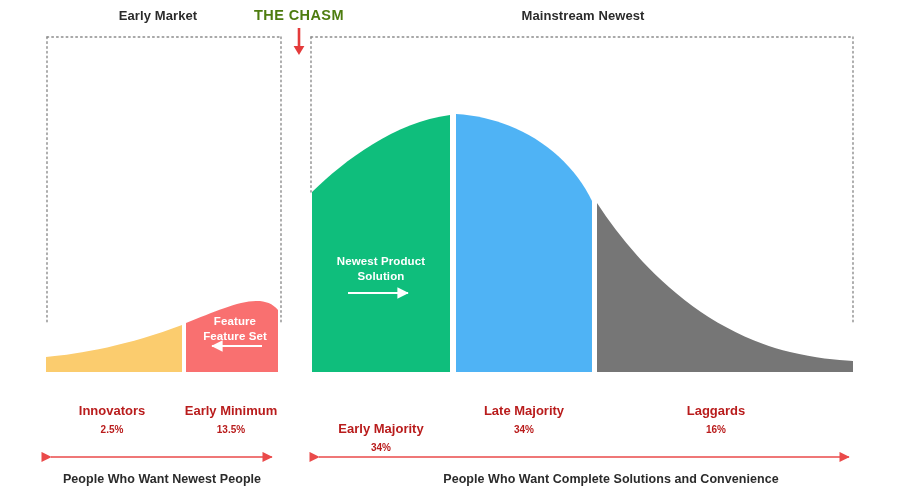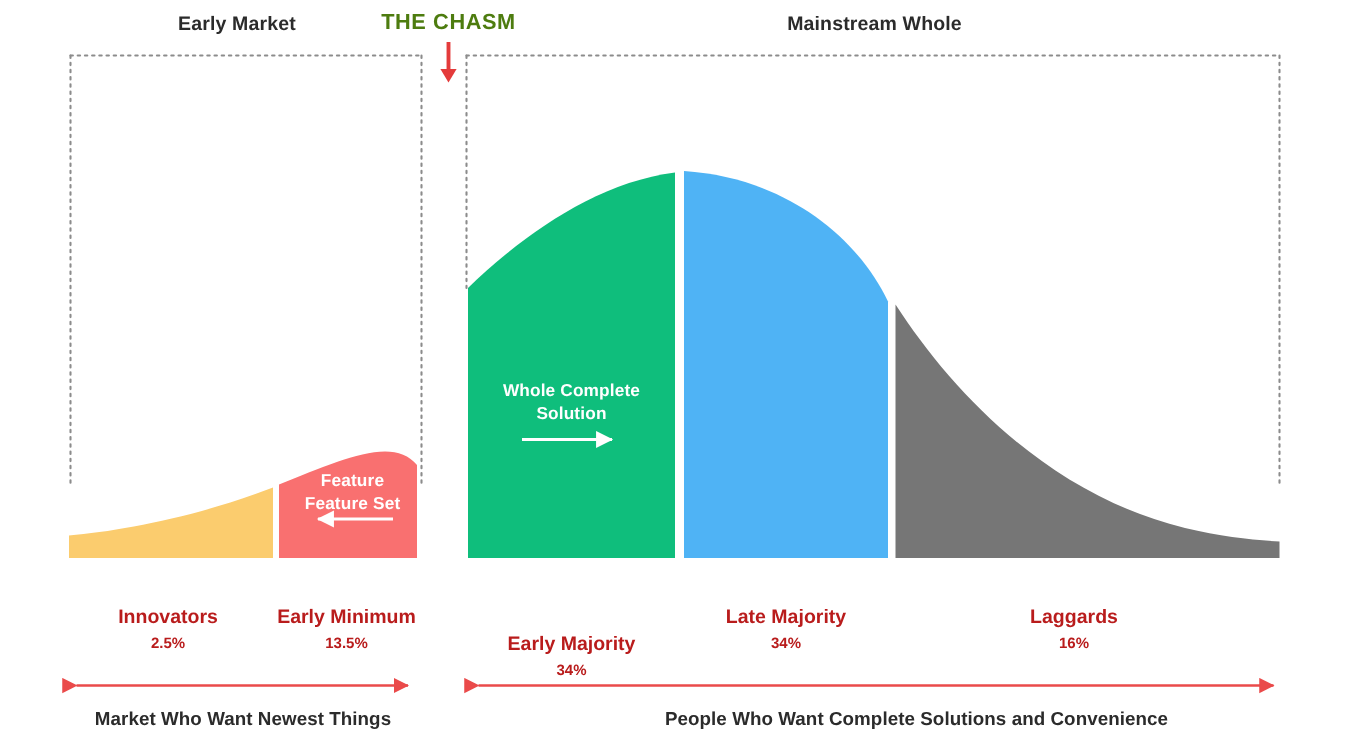--- a/index.html
+++ b/index.html
@@ -142,30 +142,30 @@
 
     <g>
       <path d="M51,457 L272,457" stroke="#ea4a4a" stroke-width="1.7" fill="none" marker-end="url(#arrR)" marker-start="url(#arrL)"></path>
     </g>
     <g>
       <path d="M319,457 L849,457" stroke="#ea4a4a" stroke-width="1.7" fill="none" marker-end="url(#arrR)" marker-start="url(#arrL)"></path>
     </g>
   </svg>
 
   <div class="market-label" style="left:158px; top:8px;">Early Market</div>
-  <div class="market-label" style="left:583px; top:8px;">Mainstream Whole</div>
+  <div class="market-label" style="left:583px; top:8px;">Mainstream Newest</div>
 
   <div class="chasm-label" style="left:299px; top:7px;">THE CHASM</div>
 
   <div class="inband" style="left:235px; top:314px;">
     <span>Feature</span><br>
     <span>Feature Set</span>
   </div>
   <div class="inband" style="left:381px; top:254px;">
-    <span>Whole Complete</span><br>
+    <span>Newest Product</span><br>
     <span>Solution</span>
   </div>
 
   <div class="seg-label" style="left:112px; top:401px;">
     <span class="seg-name">Innovators</span>
     <span class="seg-pct">2.5%</span>
   </div>
   <div class="seg-label" style="left:231px; top:401px;">
     <span class="seg-name">Early Minimum</span>
     <span class="seg-pct">13.5%</span>
@@ -176,16 +176,16 @@
   </div>
   <div class="seg-label" style="left:524px; top:401px;">
     <span class="seg-name">Late Majority</span>
     <span class="seg-pct">34%</span>
   </div>
   <div class="seg-label" style="left:716px; top:401px;">
     <span class="seg-name">Laggards</span>
     <span class="seg-pct">16%</span>
   </div>
 
-  <div class="foot-label" style="left:162px; top:472px;">Market Who Want Newest Things</div>
+  <div class="foot-label" style="left:162px; top:472px;">People Who Want Newest People</div>
   <div class="foot-label" style="left:583px; top:472px;margin-left:28px;">People Who Want Complete Solutions and Convenience</div>
 
 </div>
 
 </body></html>

